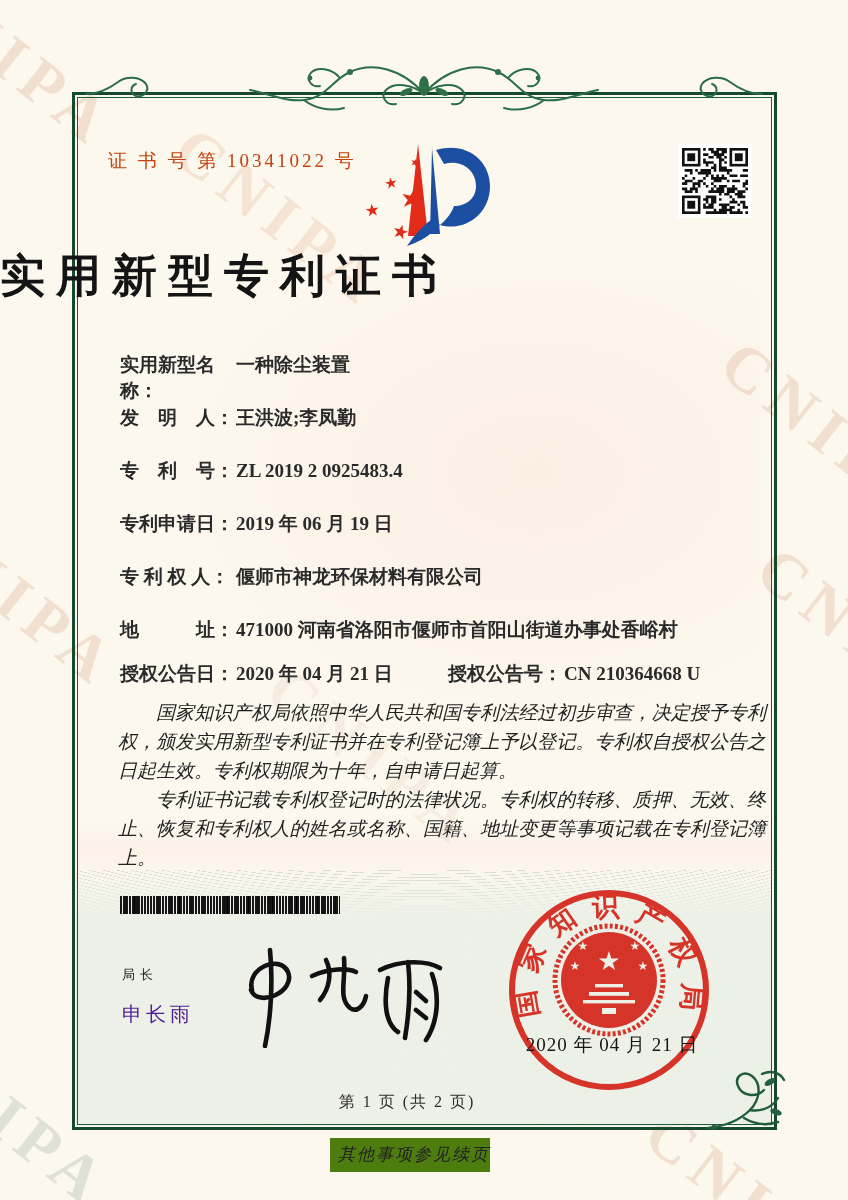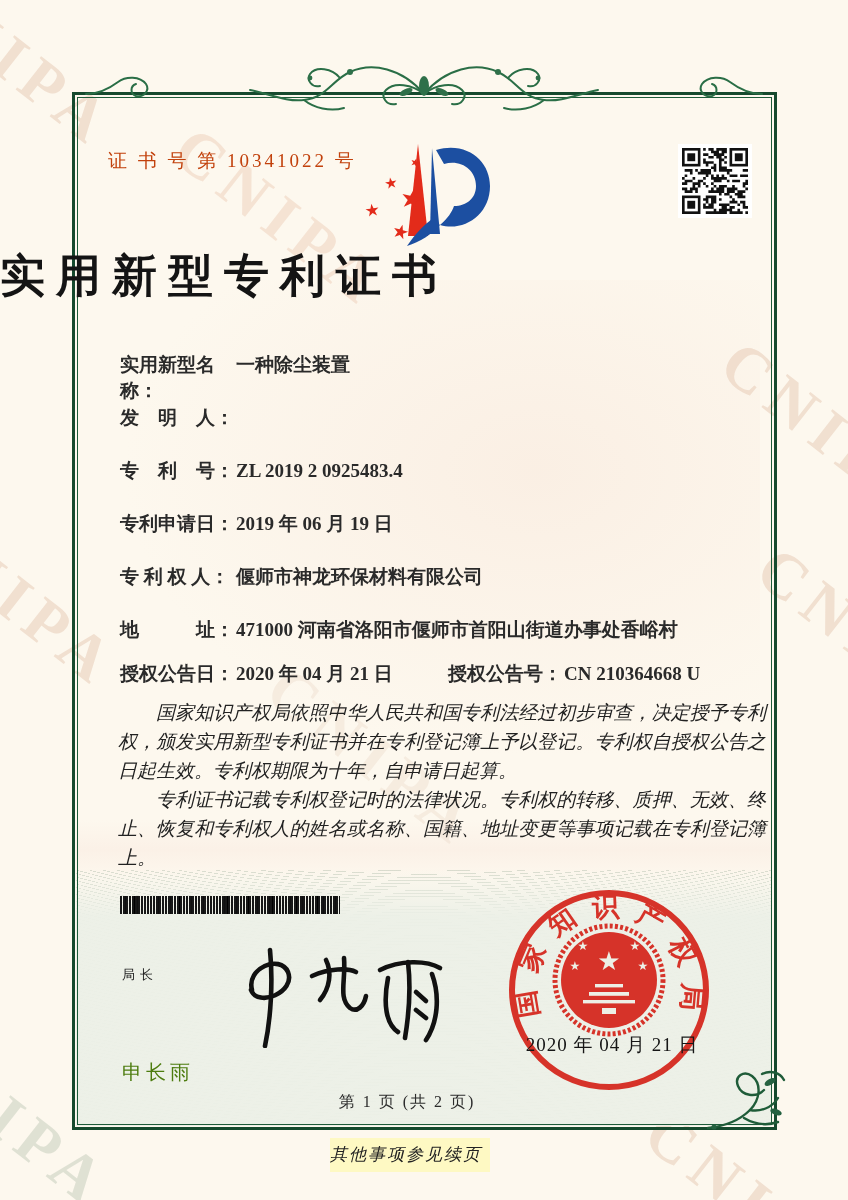--- a/index.html
+++ b/index.html
@@ -62,33 +62,33 @@
 
   
   .barcode{position:absolute;left:120px;top:896px;width:220px;height:18px;
     background:
       repeating-linear-gradient(90deg,#171717 0 2px,rgba(0,0,0,0) 2px 3px),
       repeating-linear-gradient(90deg,rgba(0,0,0,0) 0 5px,#101010 5px 7px,rgba(0,0,0,0) 7px 11px),
       repeating-linear-gradient(90deg,rgba(0,0,0,0) 0 13px,#000 13px 16px,rgba(0,0,0,0) 16px 23px);}
 
   
   .sig-title{position:absolute;left:122px;top:966px;font-size:13px;letter-spacing:5px;color:#1d1d1d;}
-  .sig-name{position:absolute;left:122px;top:1059px;font-size:20px;letter-spacing:4px;color:#4d7c0f;}
+  .sig-name{position:absolute;left:122px;top:1001px;font-size:20px;letter-spacing:4px;color:#4c1d95;}
   .sig-hand{position:absolute;left:238px;top:946px;width:212px;height:102px;}
 
   
   .seal{position:absolute;left:503px;top:884px;width:212px;height:212px;opacity:.94;}
   .seal-date{position:absolute;left:512px;top:1032px;width:200px;text-align:center;
              font-size:19px;letter-spacing:1px;color:#161616;}
 
   
   .page-info{position:absolute;left:0;top:1092px;width:814px;text-align:center;
              font-size:16px;letter-spacing:2px;color:#2c2c2c;}
   .cont-note{position:absolute;left:330px;top:1138px;width:160px;height:34px;line-height:34px;
-             background:#fef9c3;text-align:left;font-size:17px;font-style:italic;
+             background:#4d7c0f;text-align:right;font-size:17px;font-style:italic;
              letter-spacing:2px;color:#222;}
 </style>
 </head>
 <body>
 
 <div class="page">
 
   <div class="tint-a"></div>
   <div class="tint-b"></div>
 
@@ -180,20 +180,21 @@
   </div>
 
   <div class="title">实用新型专利证书</div>
 
   <div class="row r1">
     <span class="lbl">实用新型名称：</span>
     <span class="val">一种除尘装置</span>
   </div>
   <div class="row r2">
     <span class="lbl">发　明　人：</span>
+    <span class="val">王洪波;李凤勤</span>
   </div>
   <div class="row r3">
     <span class="lbl">专　利　号：</span>
     <span class="val">ZL 2019 2 0925483.4</span>
   </div>
   <div class="row r4">
     <span class="lbl">专利申请日：</span>
     <span class="val">2019 年 06 月 19 日</span>
   </div>
   <div class="row r5">

